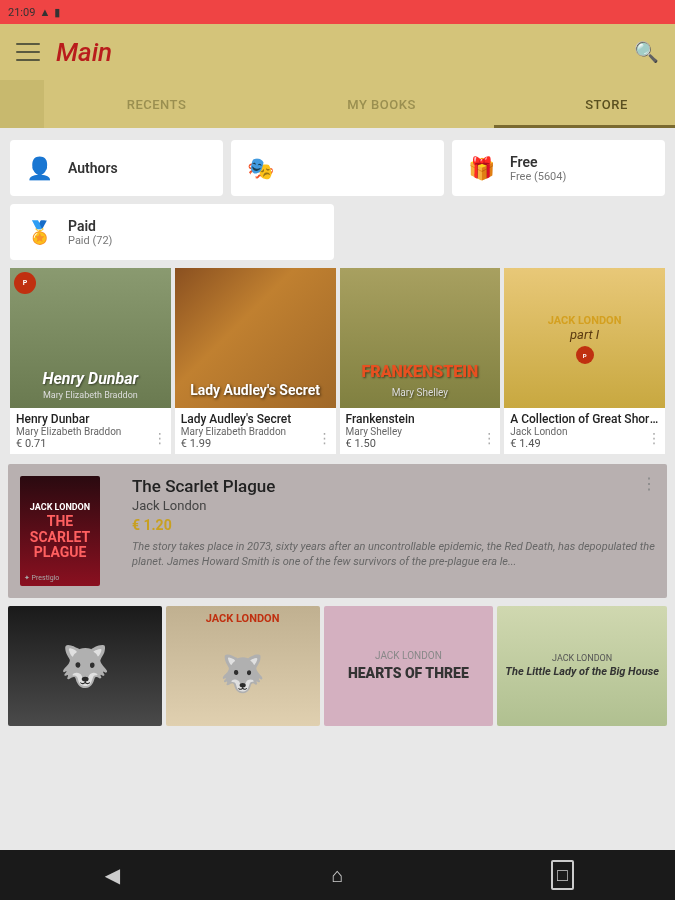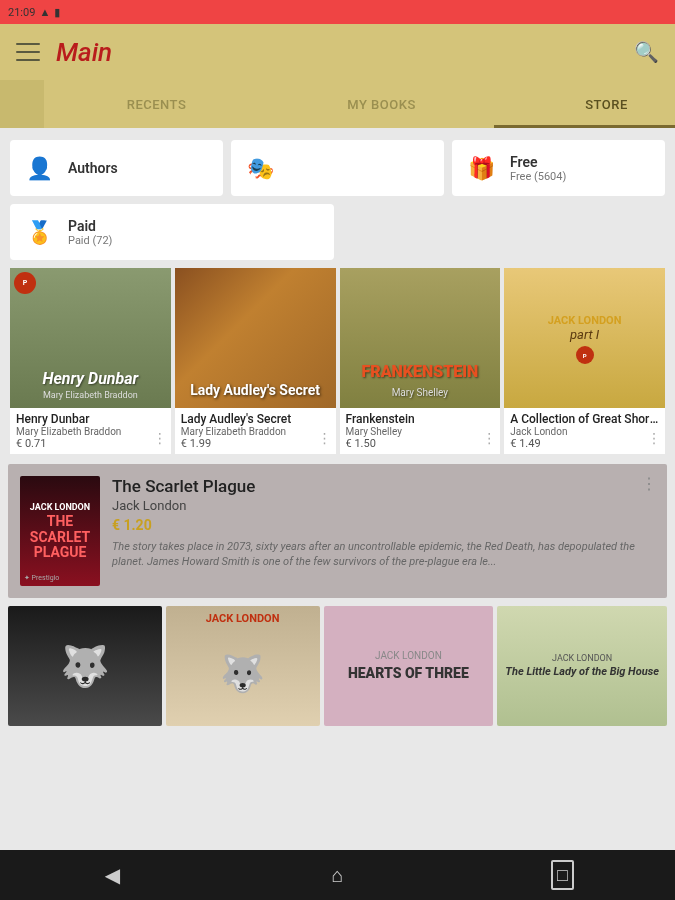--- a/index.html
+++ b/index.html
@@ -330,20 +330,21 @@
       color: #ff6060;
       font-size: 14px;
       font-weight: bold;
       text-align: center;
       text-transform: uppercase;
       line-height: 1.1;
       margin-top: 2px;
     }
     .featured-info {
       flex: 1;
+      margin-left: 20px;
     }
     .featured-title {
       font-size: 17px;
       font-weight: 500;
       color: #222;
     }
     .featured-author {
       font-size: 13px;
       color: #444;
       margin-top: 2px;

